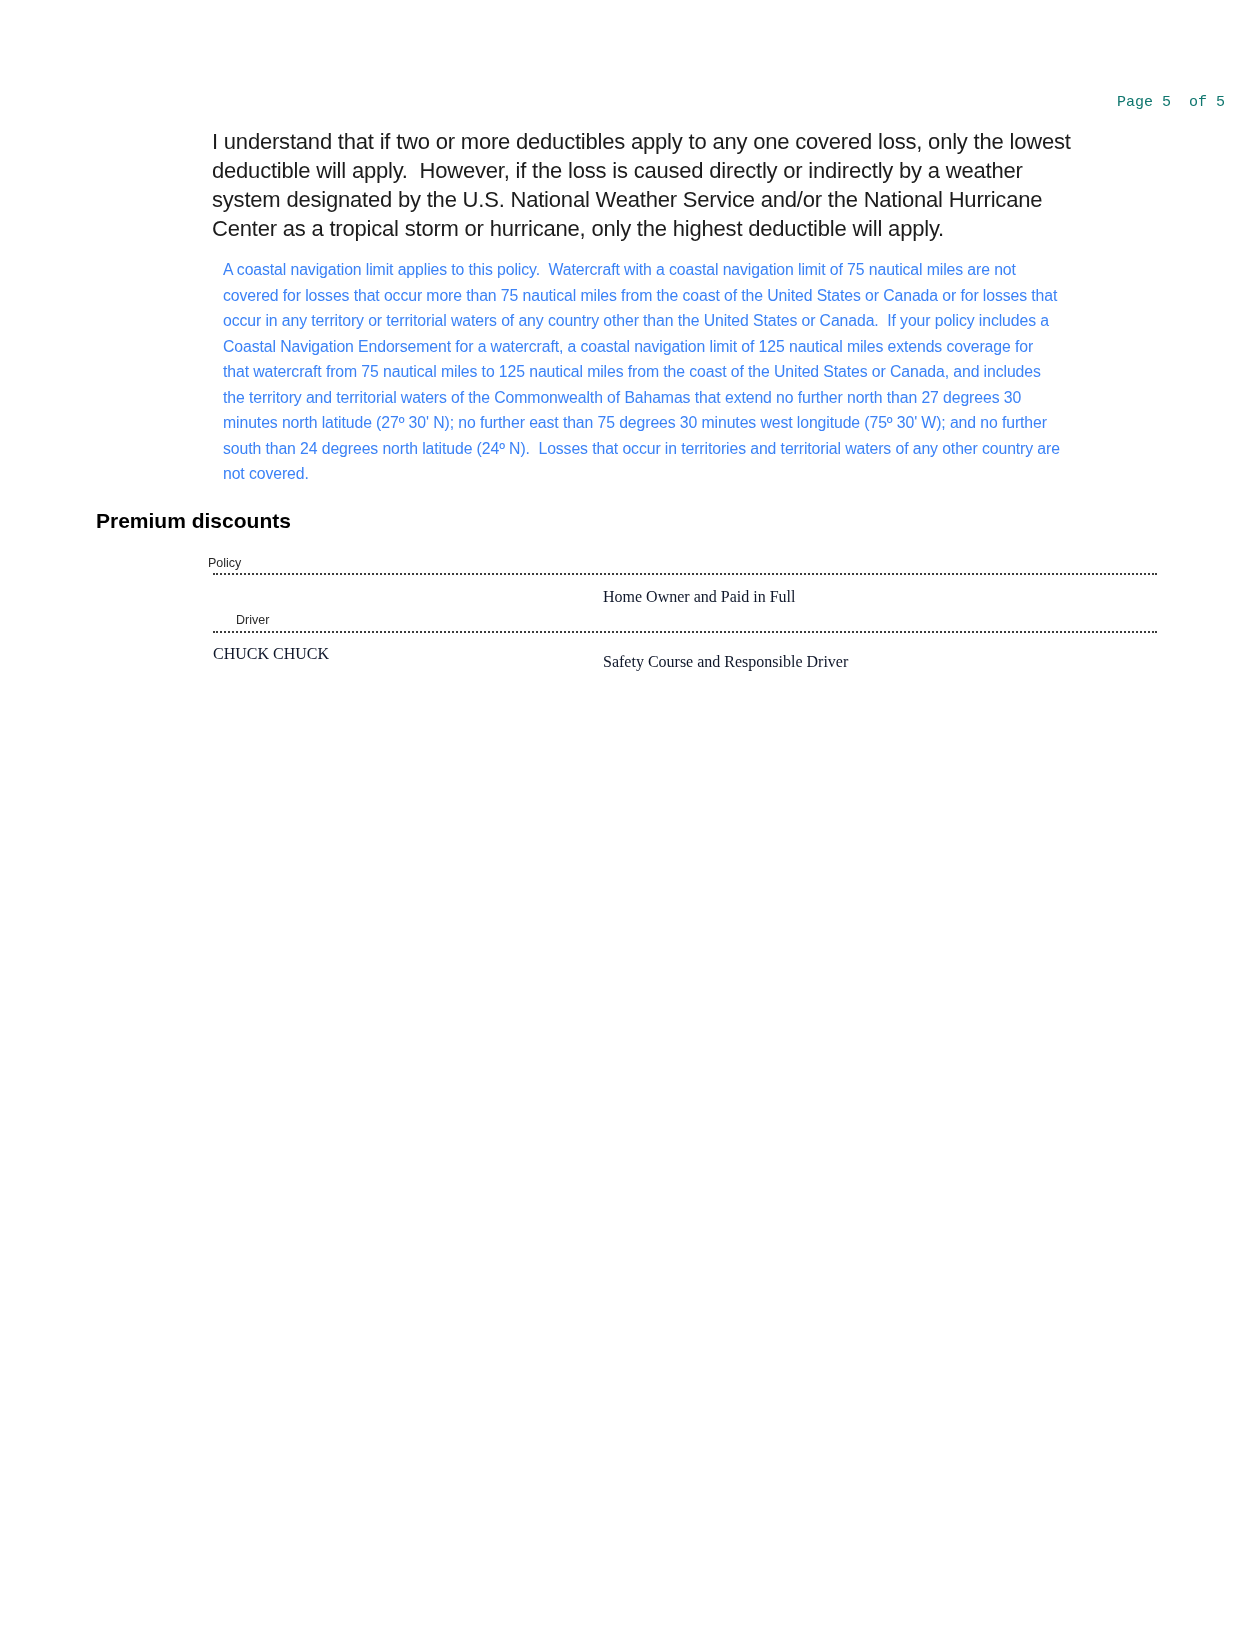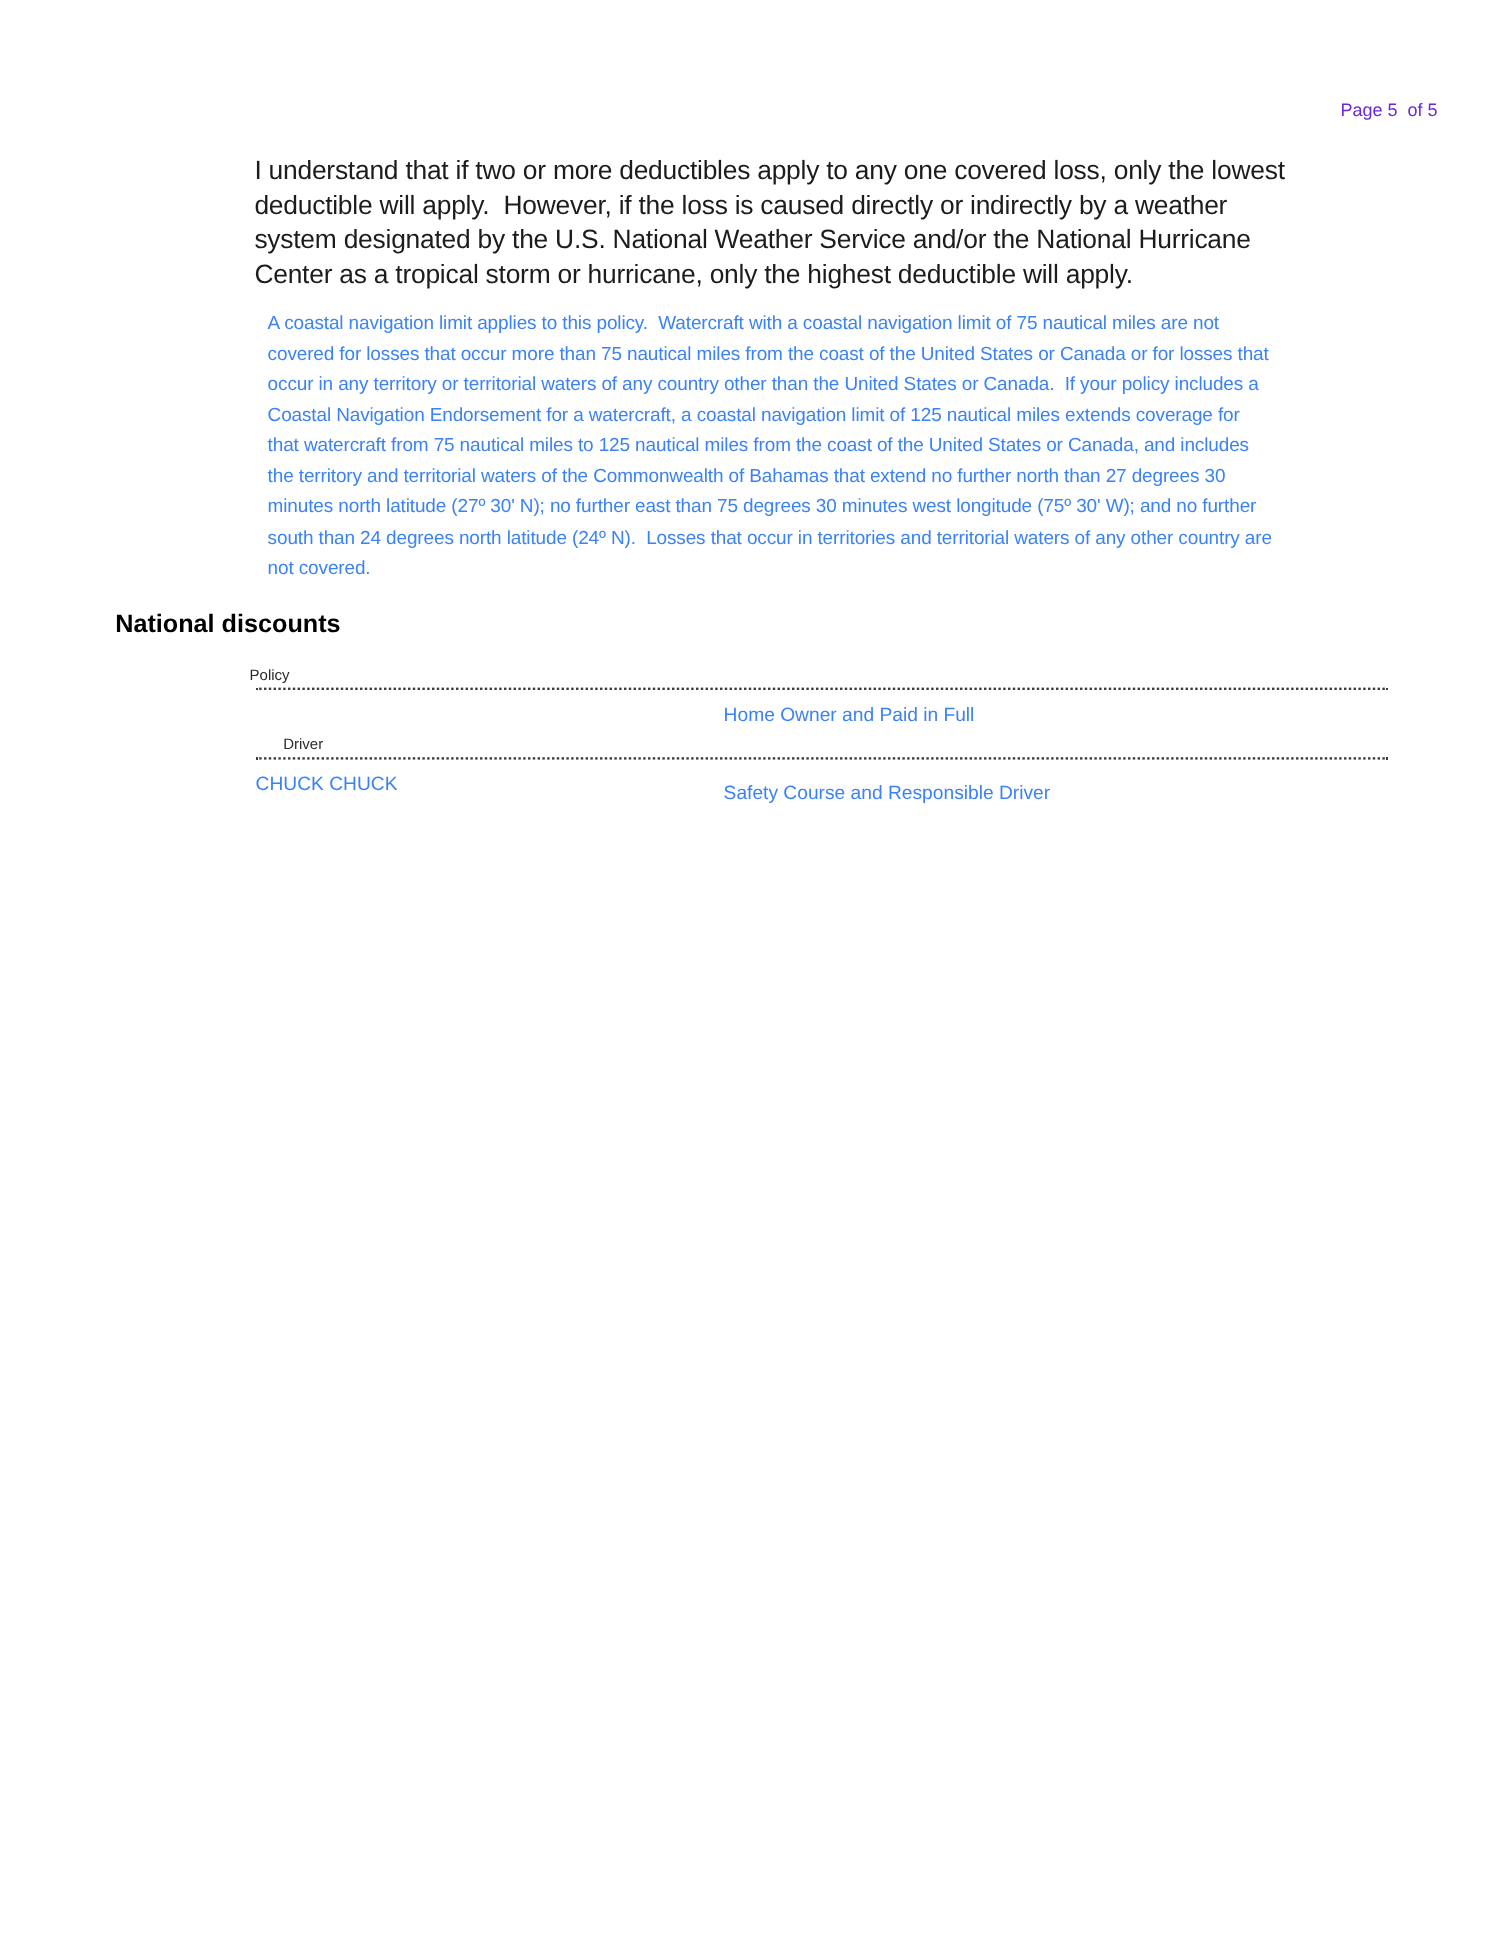--- a/index.html
+++ b/index.html
@@ -11,26 +11,27 @@
     position: relative;
     width: 1258px;
     height: 1628px;
     background: #ffffff;
     font-family: "Liberation Sans", sans-serif;
     color: #1f1f1f;
     overflow: hidden;
   }
   .page-indicator {
     position: absolute;
-    top: 84px;
+    top: 94px;
     left: 1117px;
     font-size: 15px;
     line-height: 18px;
     white-space: pre;
-    color: #6d28d9;
+    color: #0f766e;
+    font-family: Liberation Mono, monospace;
   }
   .deductible-paragraph {
     position: absolute;
     top: 127px;
     left: 212px;
     width: 935px;
     font-size: 22px;
     line-height: 29px;
     letter-spacing: -0.2px;
     white-space: pre-wrap;
@@ -73,21 +74,22 @@
     width: 944px;
     height: 0;
     border-bottom: 2px dotted #3c3c3c;
   }
   .dotted-rule.rule-policy { top: 573px; }
   .dotted-rule.rule-driver { top: 631px; }
   .row-value {
     position: absolute;
     font-size: 16px;
     line-height: 19px;
-    color: #3b82f6;
+    color: #0f172a;
+    font-family: Liberation Serif, serif;
   }
   .value-policy-discounts { top: 587px; left: 603px; }
   .value-driver-name     { top: 644px; left: 213px; }
   .value-driver-discounts{ top: 652px; left: 603px; }
 </style>
 </head>
 <body>
 
 <div class="page">
 
@@ -101,21 +103,21 @@
   <div class="coastal-paragraph">A coastal navigation limit applies to this policy.  Watercraft with a coastal navigation limit of 75 nautical miles are not
 covered for losses that occur more than 75 nautical miles from the coast of the United States or Canada or for losses that
 occur in any territory or territorial waters of any country other than the United States or Canada.  If your policy includes a
 Coastal Navigation Endorsement for a watercraft, a coastal navigation limit of 125 nautical miles extends coverage for
 that watercraft from 75 nautical miles to 125 nautical miles from the coast of the United States or Canada, and includes
 the territory and territorial waters of the Commonwealth of Bahamas that extend no further north than 27 degrees 30
 minutes north latitude (27º 30' N); no further east than 75 degrees 30 minutes west longitude (75º 30' W); and no further
 south than 24 degrees north latitude (24º N).  Losses that occur in territories and territorial waters of any other country are
 not covered.</div>
 
-  <h2 class="section-heading">National discounts</h2>
+  <h2 class="section-heading">Premium discounts</h2>
 
   <div class="row-label policy">Policy</div>
   <div class="dotted-rule rule-policy"></div>
   <div class="row-value value-policy-discounts">Home Owner and Paid in Full</div>
 
   <div class="row-label driver">Driver</div>
   <div class="dotted-rule rule-driver"></div>
   <div class="row-value value-driver-name">CHUCK CHUCK</div>
   <div class="row-value value-driver-discounts">Safety Course and Responsible Driver</div>
 

